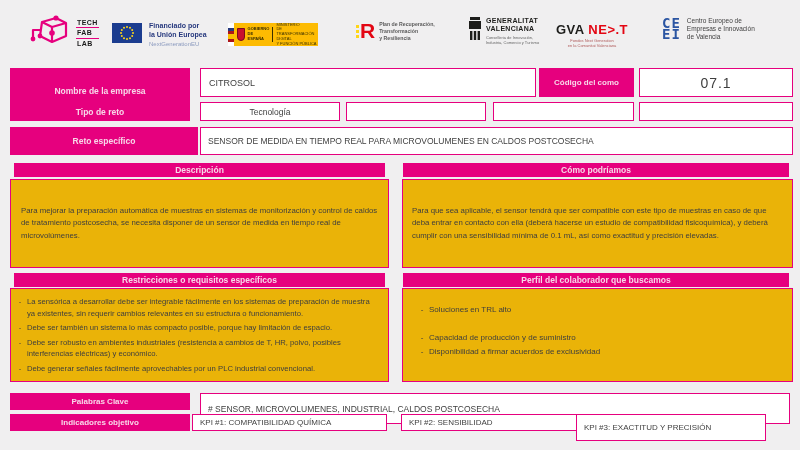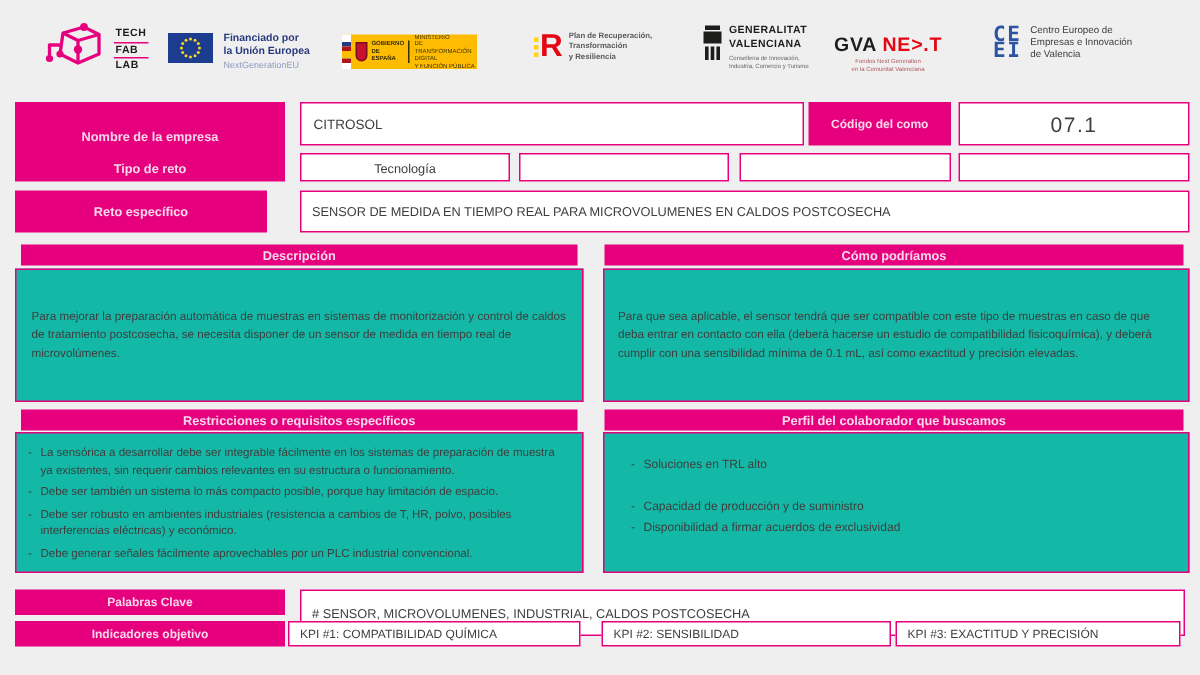--- a/index.html
+++ b/index.html
@@ -2,21 +2,21 @@
 <html><head>
 <meta charset="utf-8">
 <style>
   *{box-sizing:border-box;margin:0;padding:0}
   html,body{width:800px;height:450px}
   body{font-family:"Liberation Sans",sans-serif;background:#F0EFF0;position:relative;overflow:hidden}
   .abs{position:absolute}
   .plabel{background:#E6007E;color:#F8D7E9;display:flex;align-items:center;justify-content:center;font-size:8.5px;font-weight:bold}
   .wbox{background:#FFFFFF;border:1.5px solid #E6007E;display:flex;align-items:center;color:#3E3E3E}
   .hdr{background:#E6007E;color:#F8D7E9;display:flex;align-items:center;justify-content:center;font-size:8.5px;font-weight:bold}
-  .bigbox{background:#14b8a6;border:1.5px solid #E6007E;color:#3E3E3E}
+  .bigbox{background:#eab308;border:1.5px solid #E6007E;color:#3E3E3E}
   .bodytext{font-size:7.8px;line-height:1.55;color:#3E3E3E}
   .bullet{display:flex;font-size:7.7px;line-height:1.5;color:#3E3E3E;margin-bottom:3px}
   .dash{flex:0 0 14px;text-align:center}
   .dash::before{content:"-"}
   .logo{display:flex;align-items:center;gap:4px}
   .tfl-line{font-size:7px;font-weight:bold;color:#1A1A1A;letter-spacing:.4px;border-bottom:1px solid #E6007E;line-height:1.35;padding:0 1px}
   .tfl-line:last-child{border-bottom:none}
   .eutxt{font-size:7px;font-weight:bold;color:#27397E;line-height:1.25}
   .eusub{font-size:6px;color:#8C9BBF;line-height:1.4}
   .tinytxt{font-size:4px;line-height:1.2;color:#3A2F00}
@@ -159,21 +159,21 @@
 <div class="abs wbox" style="left:200px;top:68px;width:336px;height:29px;padding-left:8px;font-size:9px">CITROSOL</div>
 <div class="abs plabel" style="left:539px;top:68px;width:95px;height:29px;font-size:8px">Código del como</div>
 <div class="abs wbox" style="left:639px;top:68px;width:154px;height:29px;justify-content:center;font-size:14px;letter-spacing:1px">07.1</div>
 
 <div class="abs plabel" style="left:10px;top:102px;width:180px;height:19px">Tipo de reto</div>
 <div class="abs wbox" style="left:200px;top:102px;width:140px;height:19px;justify-content:center;font-size:8.5px">Tecnología</div>
 <div class="abs wbox" style="left:346px;top:102px;width:140px;height:19px"></div>
 <div class="abs wbox" style="left:493px;top:102px;width:141px;height:19px"></div>
 <div class="abs wbox" style="left:639px;top:102px;width:154px;height:19px"></div>
 
-<div class="abs plabel" style="left:10px;top:127px;width:168px;height:28px">Reto específico</div>
+<div class="abs plabel" style="left:10px;top:127px;width:188px;height:28px">Reto específico</div>
 <div class="abs wbox" style="left:200px;top:127px;width:593px;height:28px;padding-left:7px;font-size:8.5px">SENSOR DE MEDIDA EN TIEMPO REAL PARA MICROVOLUMENES EN CALDOS POSTCOSECHA</div>
 
 <div class="abs hdr" style="left:14px;top:163px;width:371px;height:14px">Descripción</div>
 <div class="abs hdr" style="left:403px;top:163px;width:386px;height:14px">Cómo podríamos</div>
 
 <div class="abs bigbox" style="left:10px;top:179px;width:379px;height:89px;display:flex;align-items:center;padding:6px 10px">
   <div class="bodytext">Para mejorar la preparación automática de muestras en sistemas de monitorización y control de caldos de tratamiento postcosecha, se necesita disponer de un sensor de medida en tiempo real de microvolúmenes.</div>
 </div>
 <div class="abs bigbox" style="left:402px;top:179px;width:391px;height:89px;display:flex;align-items:center;padding:6px 9px">
   <div class="bodytext">Para que sea aplicable, el sensor tendrá que ser compatible con este tipo de muestras en caso de que deba entrar en contacto con ella (deberá hacerse un estudio de compatibilidad fisicoquímica), y deberá cumplir con una sensibilidad mínima de 0.1 mL, así como exactitud y precisión elevadas.</div>
@@ -214,13 +214,13 @@
       <span>Disponibilidad a firmar acuerdos de exclusividad</span>
     </div>
 </div>
 
 <div class="abs plabel" style="left:10px;top:393px;width:180px;height:17px;font-size:8px">Palabras Clave</div>
 <div class="abs wbox" style="left:200px;top:393px;width:590px;height:31px;padding-left:7px;font-size:8.5px"># SENSOR, MICROVOLUMENES, INDUSTRIAL, CALDOS POSTCOSECHA</div>
 
 <div class="abs plabel" style="left:10px;top:414px;width:180px;height:17px;font-size:8px">Indicadores objetivo</div>
 <div class="abs wbox" style="left:192px;top:414px;width:195px;height:17px;padding-left:7px;font-size:8px">KPI #1: COMPATIBILIDAD QUÍMICA</div>
 <div class="abs wbox" style="left:401px;top:414px;width:193px;height:17px;padding-left:7px;font-size:8px">KPI #2: SENSIBILIDAD</div>
-<div class="abs wbox" style="left:597px;top:414px;width:190px;height:17px;padding-left:7px;font-size:8px">KPI #3: EXACTITUD Y PRECISIÓN</div>
+<div class="abs wbox" style="left:576px;top:414px;width:190px;height:27px;padding-left:7px;font-size:8px">KPI #3: EXACTITUD Y PRECISIÓN</div>
 
 </body></html>

